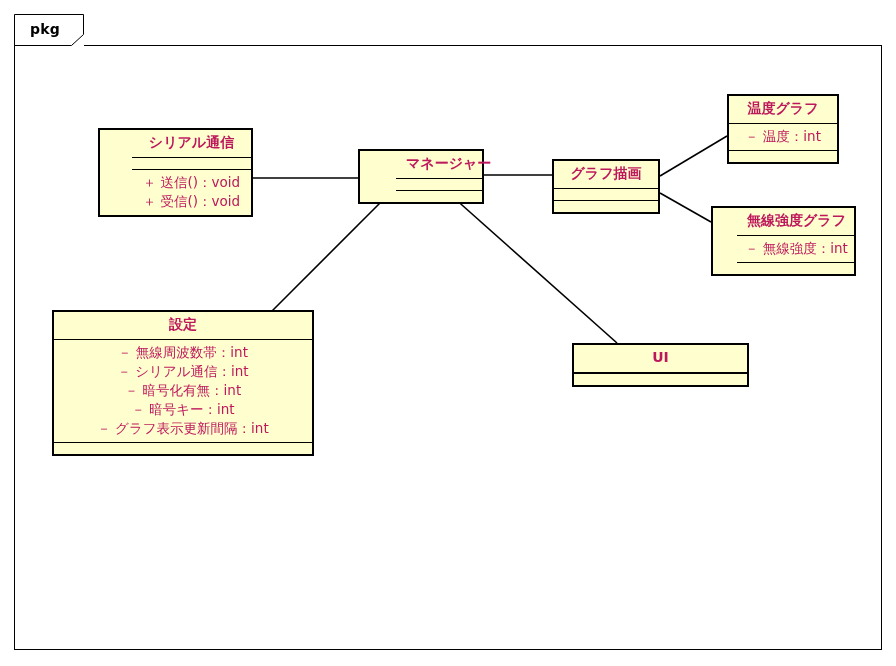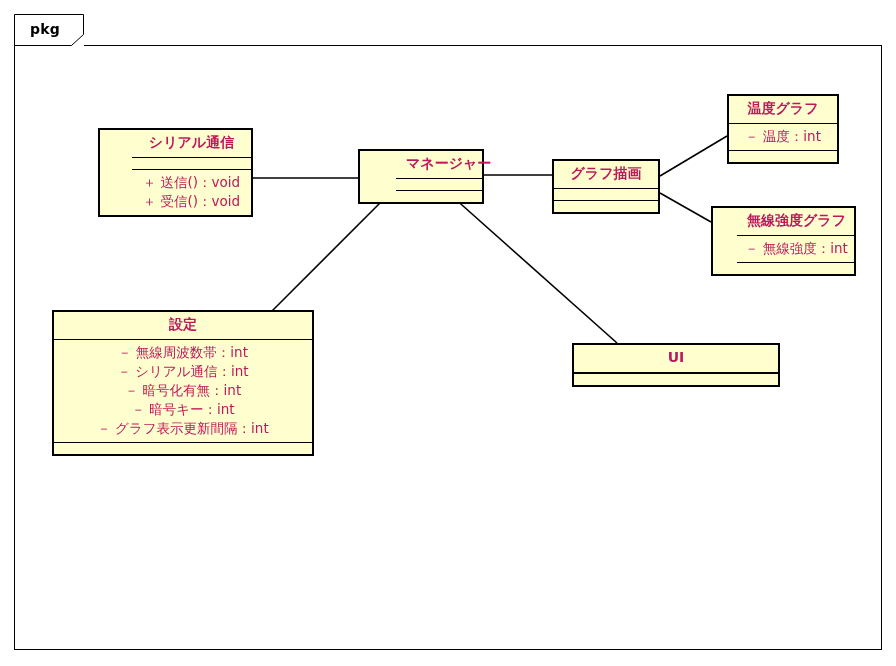--- a/index.html
+++ b/index.html
@@ -114,21 +114,21 @@
     text-align: center;
   }
 
   
   #class-serial        { left: 98px;  top: 128px; width: 155px; padding-left: 32px; }
   #class-manager       { left: 358px; top: 149px; width: 126px; padding-left: 36px; }
   #class-graphdraw     { left: 552px; top: 147px; width: 108px; margin-top: 12px; }
   #class-temp-graph    { left: 727px; top: 94px;  width: 112px; }
   #class-rssi-graph    { left: 711px; top: 206px; width: 145px; padding-left: 24px; }
   #class-settings      { left: 52px;  top: 310px; width: 262px; }
-  #class-ui            { left: 572px; top: 343px; width: 208px; }
+  #class-ui            { left: 572px; top: 343px; width: 177px; }
 </style>
 </head>
 <body>
 
 <div id="canvas">
 
   <div id="package-frame">
     <div id="package-body"></div>
     <div id="package-top-right"></div>
     <div id="package-tab">

